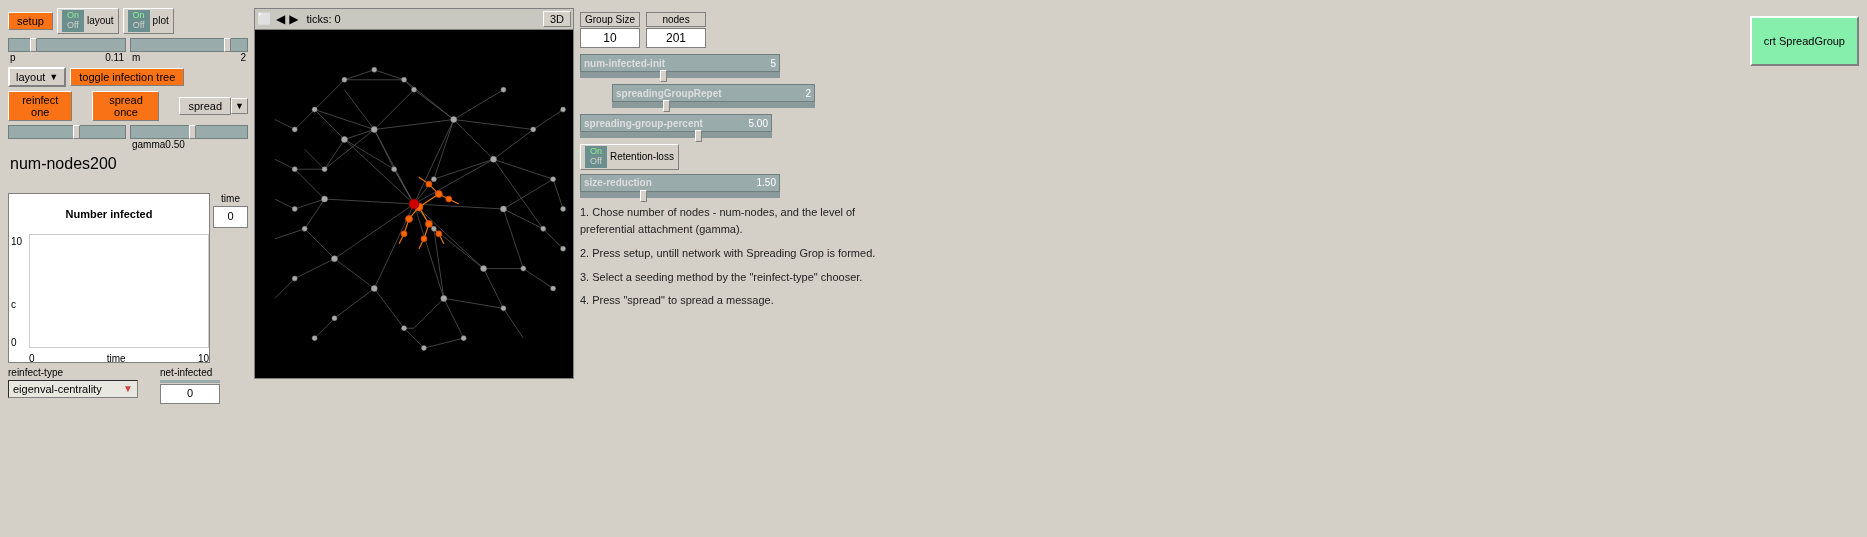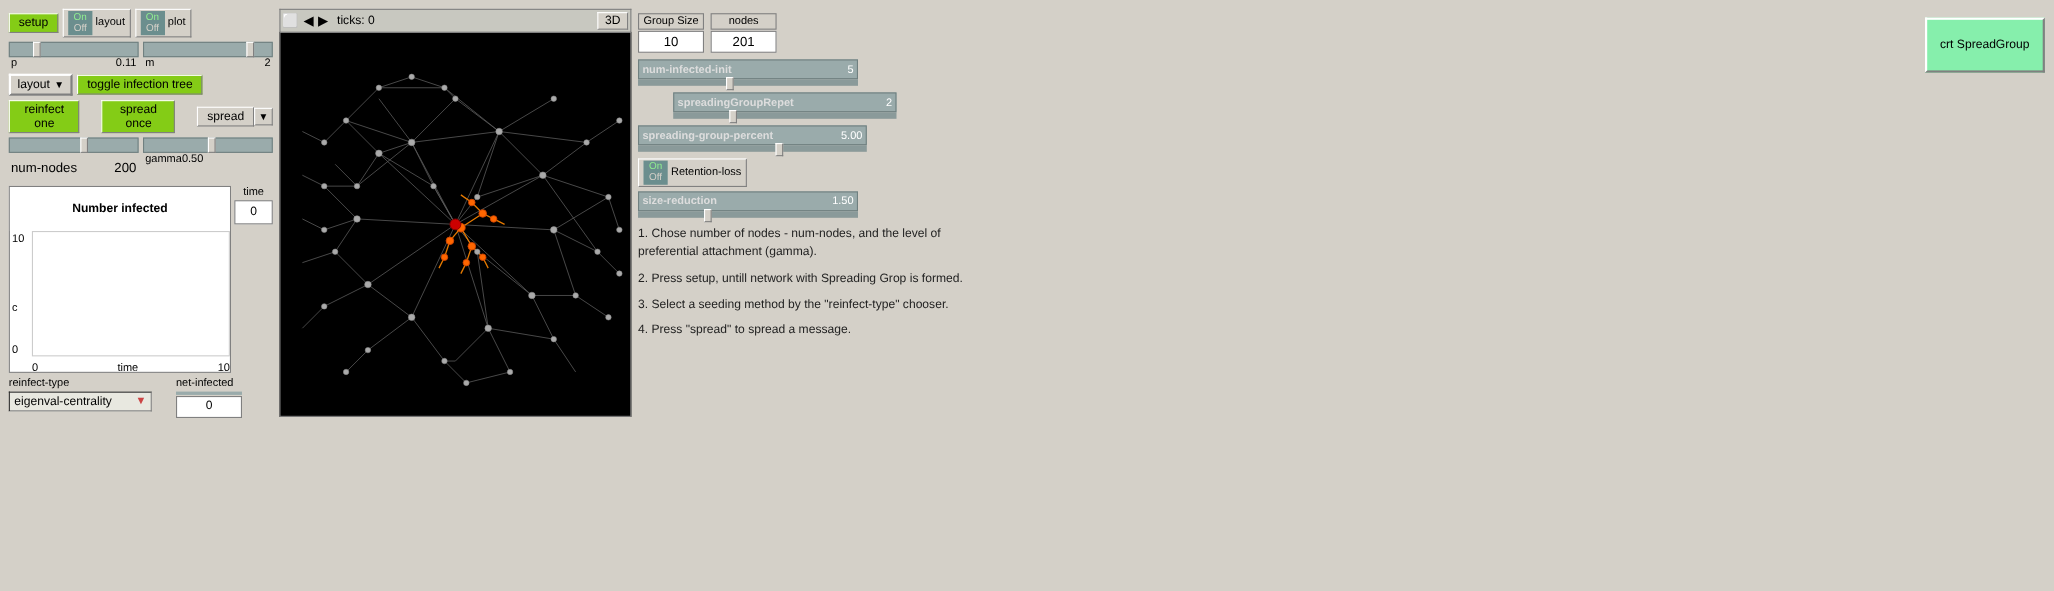--- a/index.html
+++ b/index.html
@@ -31,21 +31,21 @@
     }
 
     .top-buttons {
       display: flex;
       flex-direction: row;
       align-items: center;
       gap: 4px;
     }
 
     .btn {
-      background: #84cc16;
+      background: #f97316;
       border: 1px solid #808080;
       border-top-color: #ffffff;
       border-left-color: #ffffff;
       padding: 2px 8px;
       cursor: pointer;
       font-size: 11px;
       font-family: Arial, sans-serif;
       text-align: center;
     }
 
@@ -385,21 +385,21 @@
         <button class="spread-main">spread</button>
         <button class="spread-arrow">▼</button>
       </div>
     </div>
 
     <div style="display:flex; gap:4px;">
       <div style="flex:1; display:flex; flex-direction:column;">
         <div style="height:14px; background:#9aabab; border:1px solid #708080; position:relative;">
           <div style="position:absolute; left:55%; top:-1px; width:7px; height:14px; background:#d4d0c8; border:1px solid; border-top-color:white; border-left-color:white; border-bottom-color:#808080; border-right-color:#808080;"></div>
         </div>
-        <div style="display:flex; justify-content:space-between; font-size:12px; padding:6px 2px;">
+        <div style="display:flex; font-size:16px; padding:16px 2px;">
           <span>num-nodes</span>
           <span>200</span>
         </div>
       </div>
       <div style="flex:1; display:flex; flex-direction:column;">
         <div style="height:14px; background:#9aabab; border:1px solid #708080; position:relative;">
           <div style="position:absolute; left:50%; top:-1px; width:7px; height:14px; background:#d4d0c8; border:1px solid; border-top-color:white; border-left-color:white; border-bottom-color:#808080; border-right-color:#808080;"></div>
         </div>
         <div style="display:flex; justify-content:flex-start; font-size:10px; padding:0 2px;">
           <span>gamma</span>
@@ -646,21 +646,21 @@
     <div style="width:235px;padding-left:32px;">
       <div class="full-slider-row">
         <span class="full-slider-label">spreadingGroupRepet</span>
         <span class="full-slider-val">2</span>
       </div>
       <div style="height:6px; background:#8a9a9a; position:relative;">
         <div style="position:absolute; left:25%; top:-2px; width:7px; height:12px; background:#d4d0c8; border:1px solid; border-top-color:white; border-left-color:white; border-bottom-color:#808080; border-right-color:#808080;"></div>
       </div>
     </div>
 
-    <div style="width:208px;">
+    <div style="width:192px;">
       <div class="full-slider-row">
         <span class="full-slider-label">spreading-group-percent</span>
         <span class="full-slider-val">5.00</span>
       </div>
       <div style="height:6px; background:#8a9a9a; position:relative;">
         <div style="position:absolute; left:60%; top:-2px; width:7px; height:12px; background:#d4d0c8; border:1px solid; border-top-color:white; border-left-color:white; border-bottom-color:#808080; border-right-color:#808080;"></div>
       </div>
     </div>
 
     <div style="display:flex; flex-direction:column; gap:4px;">

